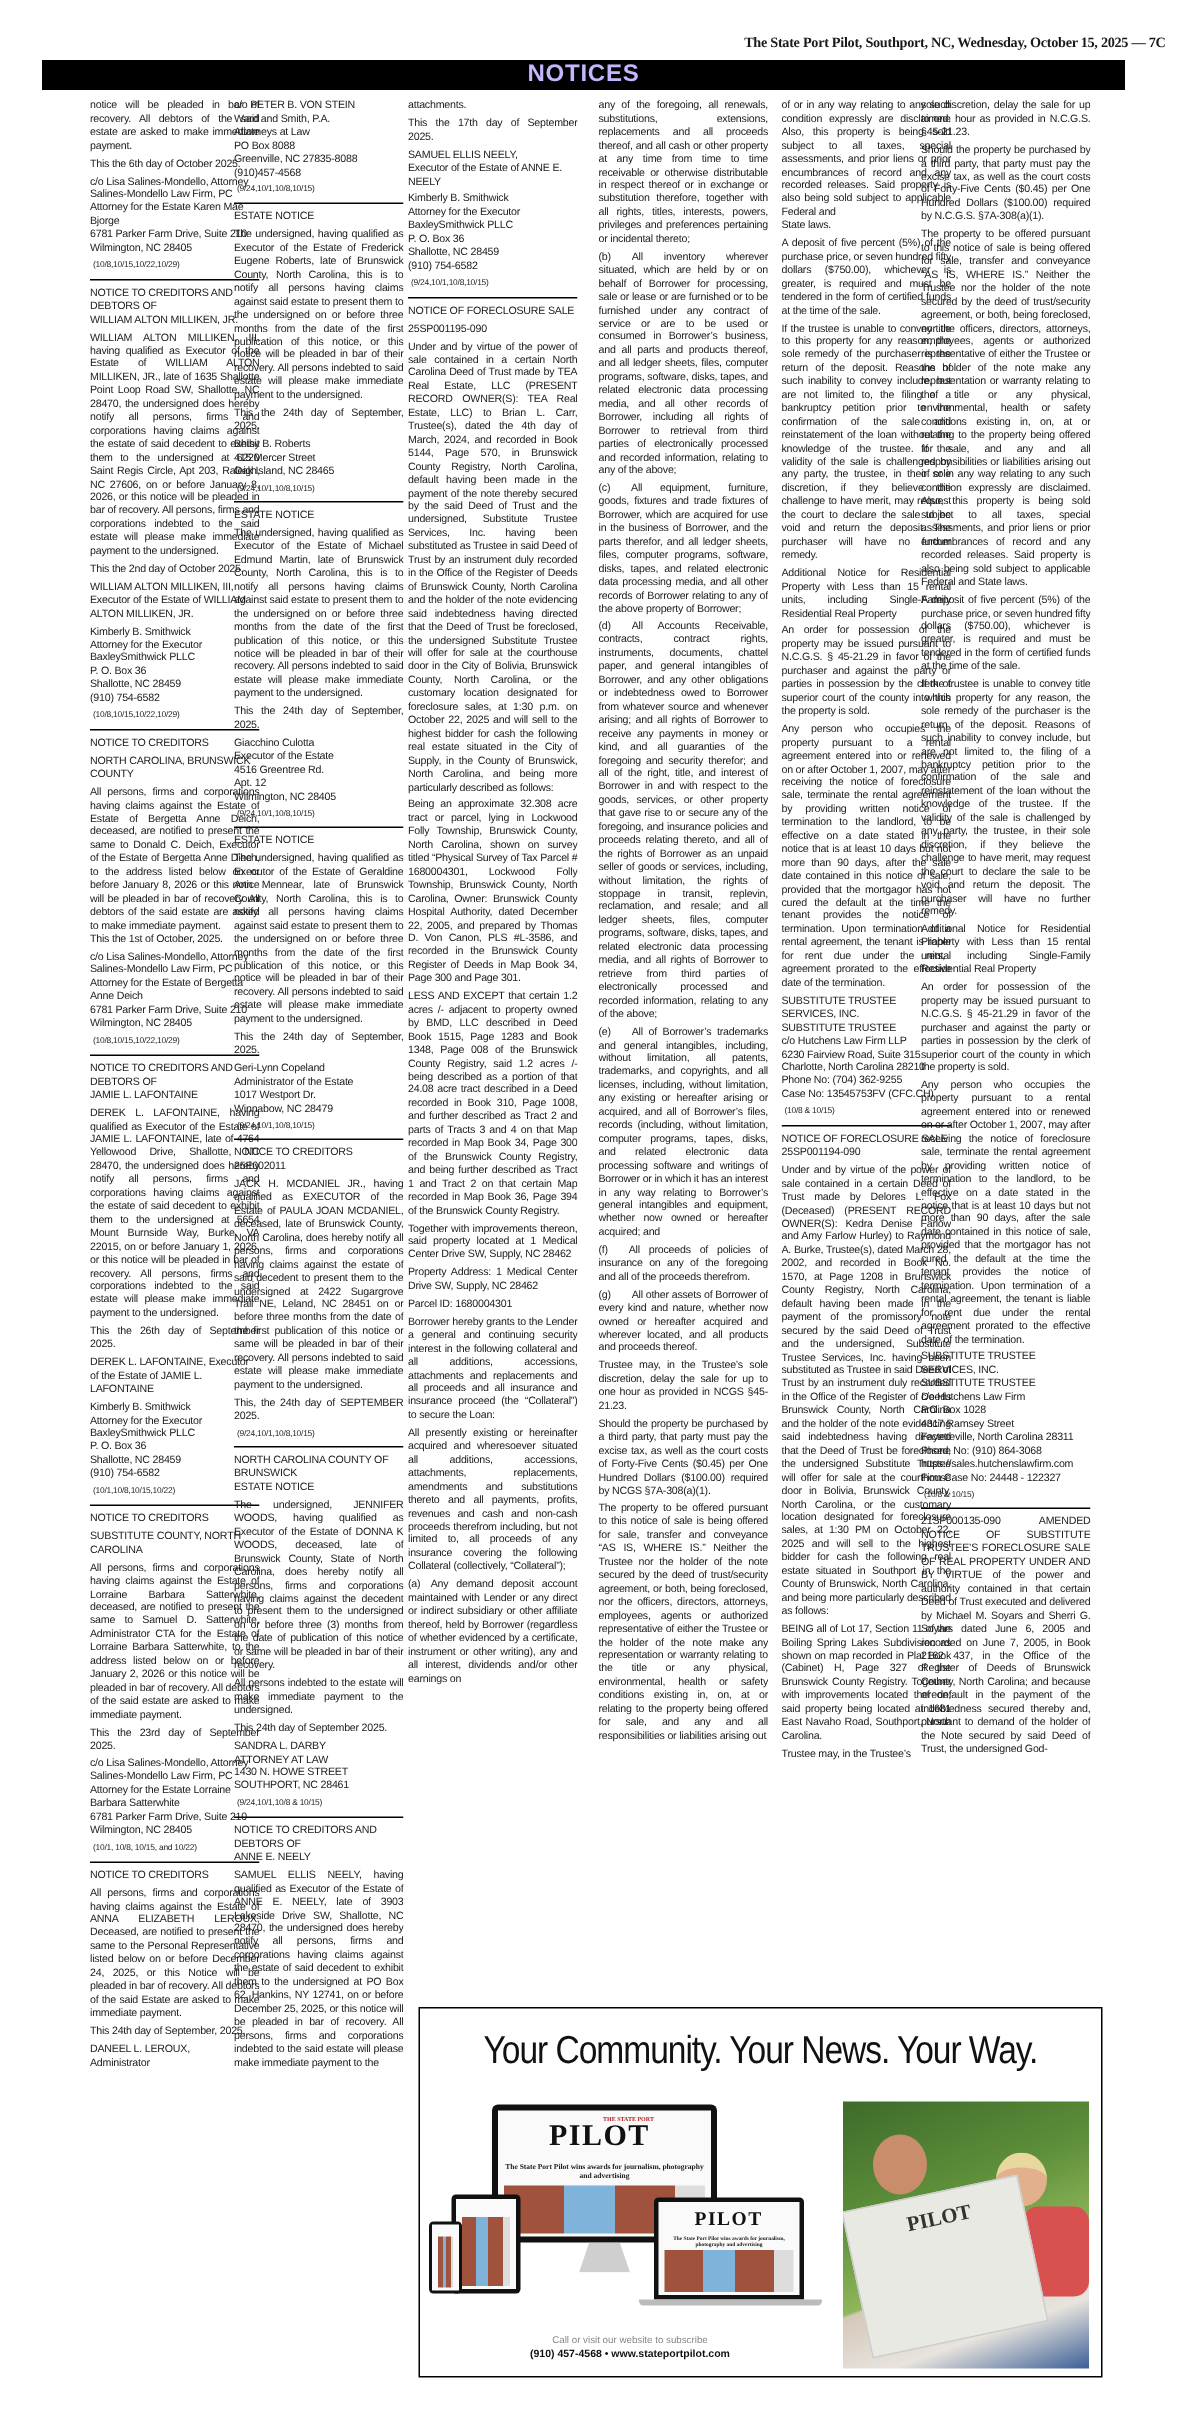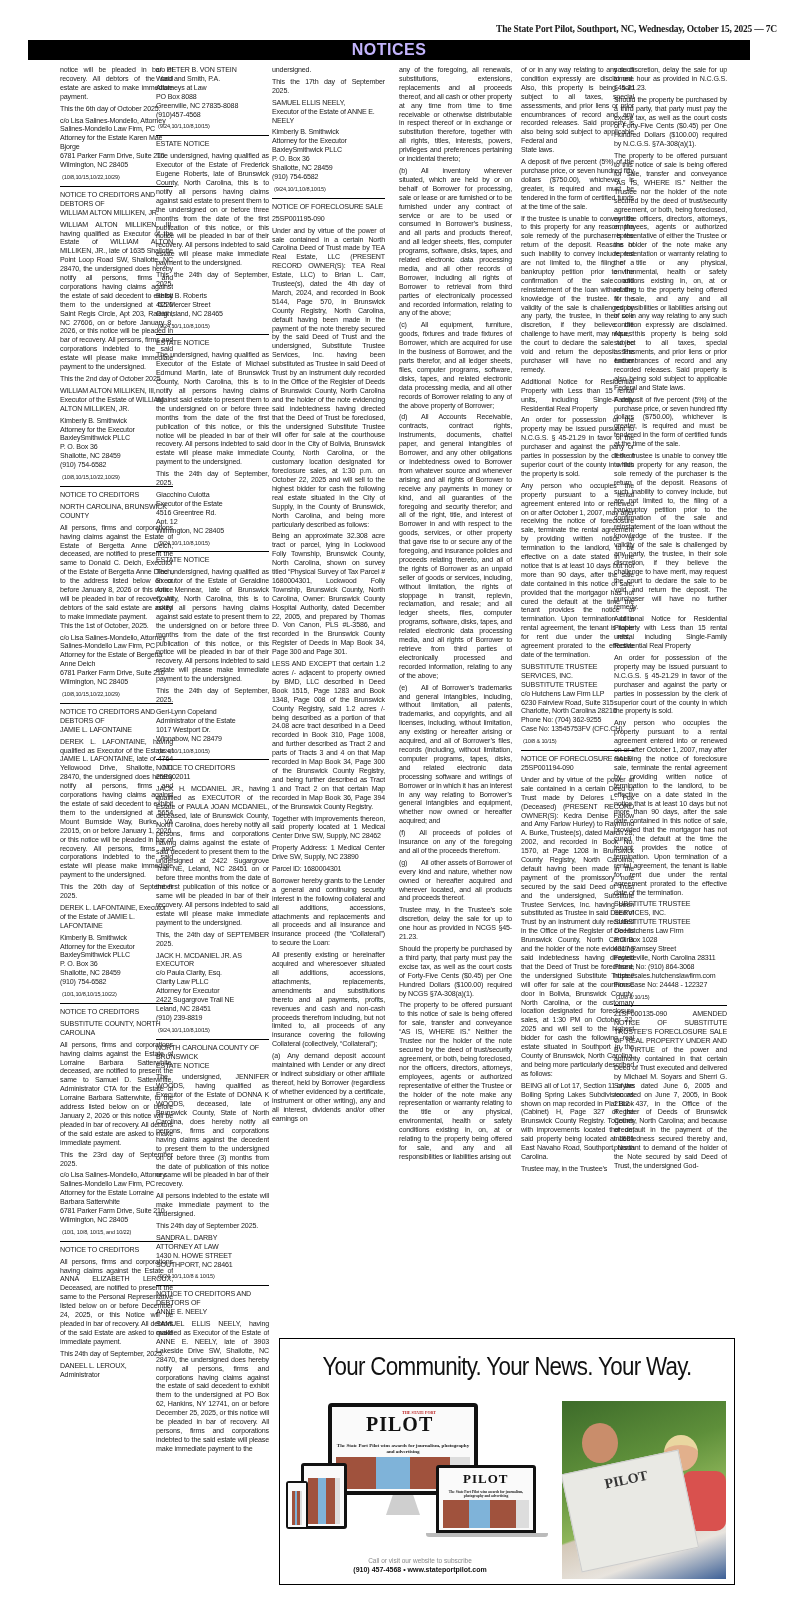--- a/index.html
+++ b/index.html
@@ -103,47 +103,46 @@
     <div class="rule"></div>
     <div class="hd">ESTATE NOTICE</div>
     <p class="p">The undersigned, having qualified as Executor of the Estate of Geraldine Ann Mennear, late of Brunswick County, North Carolina, this is to notify all persons having claims against said estate to present them to the undersigned on or before three months from the date of the first publication of this notice, or this notice will be pleaded in bar of their recovery. All persons indebted to said estate will please make immediate payment to the undersigned.</p>
     <p class="p">This the 24th day of September, 2025.</p>
     <div class="sig">Geri-Lynn Copeland<br>Administrator of the Estate<br>1017 Westport Dr.<br>Winnabow, NC 28479</div>
     <div class="dates">(9/24,10/1,10/8,10/15)</div>
     <div class="rule"></div>
     <div class="hd">NOTICE TO CREDITORS<br>25E002011</div>
     <p class="p">JACK H. MCDANIEL JR., having qualified as EXECUTOR of the Estate of PAULA JOAN MCDANIEL, deceased, late of Brunswick County, North Carolina, does hereby notify all persons, firms and corporations having claims against the estate of said decedent to present them to the undersigned at 2422 Sugargrove Trail NE, Leland, NC 28451 on or before three months from the date of the first publication of this notice or same will be pleaded in bar of their recovery. All persons indebted to said estate will please make immediate payment to the undersigned.</p>
     <p class="p">This, the 24th day of SEPTEMBER 2025.</p>
-    <div class="sig">JACK H. MCDANIEL JR. AS EXECUTOR<br>c/o Paula Clarity, Esq.<br>Clarity Law PLLC<br>Attorney for Executor<br>2422 Sugargrove Trail NE<br>Leland, NC 28451<br>(910) 239-8819</div>
     <div class="dates">(9/24,10/1,10/8,10/15)</div>
     <div class="rule"></div>
     <div class="hd">NORTH CAROLINA COUNTY OF BRUNSWICK<br>ESTATE NOTICE</div>
     <p class="p">The undersigned, JENNIFER WOODS, having qualified as Executor of the Estate of DONNA K WOODS, deceased, late of Brunswick County, State of North Carolina, does hereby notify all persons, firms and corporations having claims against the decedent to present them to the undersigned on or before three (3) months from the date of publication of this notice or same will be pleaded in bar of their recovery.</p>
     <p class="p">All persons indebted to the estate will make immediate payment to the undersigned.</p>
     <p class="p">This 24th day of September 2025.</p>
     <div class="sig">SANDRA L. DARBY<br>ATTORNEY AT LAW<br>1430 N. HOWE STREET<br>SOUTHPORT, NC 28461</div>
     <div class="dates">(9/24,10/1,10/8 &amp; 10/15)</div>
     <div class="rule"></div>
     <div class="hd">NOTICE TO CREDITORS AND DEBTORS OF<br>ANNE E. NEELY</div>
     <p class="p">SAMUEL ELLIS NEELY, having qualified as Executor of the Estate of ANNE E. NEELY, late of 3903 Lakeside Drive SW, Shallotte, NC 28470, the undersigned does hereby notify all persons, firms and corporations having claims against the estate of said decedent to exhibit them to the undersigned at PO Box 62, Hankins, NY 12741, on or before December 25, 2025, or this notice will be pleaded in bar of recovery. All persons, firms and corporations indebted to the said estate will please make immediate payment to the</p>
   </div>
 <div class="col" id="c3">
-    <p class="p">undersigned.</p>
+    <p class="p">attachments.</p>
     <p class="p">This the 17th day of September 2025.</p>
     <div class="sig">SAMUEL ELLIS NEELY,<br>Executor of the Estate of ANNE E. NEELY</div>
     <div class="sig">Kimberly B. Smithwick<br>Attorney for the Executor<br>BaxleySmithwick PLLC<br>P. O. Box 36<br>Shallotte, NC 28459<br>(910) 754-6582</div>
     <div class="dates">(9/24,10/1,10/8,10/15)</div>
     <div class="rule"></div>
     <div class="hd">NOTICE OF FORECLOSURE SALE</div>
     <div class="hd">25SP001195-090</div>
     <p class="p">Under and by virtue of the power of sale contained in a certain North Carolina Deed of Trust made by TEA Real Estate, LLC (PRESENT RECORD OWNER(S): TEA Real Estate, LLC) to Brian L. Carr, Trustee(s), dated the 4th day of March, 2024, and recorded in Book 5144, Page 570, in Brunswick County Registry, North Carolina, default having been made in the payment of the note thereby secured by the said Deed of Trust and the undersigned, Substitute Trustee Services, Inc. having been substituted as Trustee in said Deed of Trust by an instrument duly recorded in the Office of the Register of Deeds of Brunswick County, North Carolina and the holder of the note evidencing said indebtedness having directed that the Deed of Trust be foreclosed, the undersigned Substitute Trustee will offer for sale at the courthouse door in the City of Bolivia, Brunswick County, North Carolina, or the customary location designated for foreclosure sales, at 1:30 p.m. on October 22, 2025 and will sell to the highest bidder for cash the following real estate situated in the City of Supply, in the County of Brunswick, North Carolina, and being more particularly described as follows:</p>
     <p class="p">Being an approximate 32.308 acre tract or parcel, lying in Lockwood Folly Township, Brunswick County, North Carolina, shown on survey titled “Physical Survey of Tax Parcel # 1680004301, Lockwood Folly Township, Brunswick County, North Carolina, Owner: Brunswick County Hospital Authority, dated December 22, 2005, and prepared by Thomas D. Von Canon, PLS #L-3586, and recorded in the Brunswick County Register of Deeds in Map Book 34, Page 300 and Page 301.</p>
     <p class="p">LESS AND EXCEPT that certain 1.2 acres /- adjacent to property owned by BMD, LLC described in Deed Book 1515, Page 1283 and Book 1348, Page 008 of the Brunswick County Registry, said 1.2 acres /- being described as a portion of that 24.08 acre tract described in a Deed recorded in Book 310, Page 1008, and further described as Tract 2 and parts of Tracts 3 and 4 on that Map recorded in Map Book 34, Page 300 of the Brunswick County Registry, and being further described as Tract 1 and Tract 2 on that certain Map recorded in Map Book 36, Page 394 of the Brunswick County Registry.</p>
     <p class="p">Together with improvements thereon, said property located at 1 Medical Center Drive SW, Supply, NC 28462</p>
-    <p class="p">Property Address: 1 Medical Center Drive SW, Supply, NC 23890</p>
+    <p class="p">Property Address: 1 Medical Center Drive SW, Supply, NC 28462</p>
     <p class="p">Parcel ID: 1680004301</p>
     <p class="p">Borrower hereby grants to the Lender a general and continuing security interest in the following collateral and all additions, accessions, attachments and replacements and all proceeds and all insurance and insurance proceed (the “Collateral”) to secure the Loan:</p>
     <p class="p">All presently existing or hereinafter acquired and wheresoever situated all additions, accessions, attachments, replacements, amendments and substitutions thereto and all payments, profits, revenues and cash and non-cash proceeds therefrom including, but not limited to, all proceeds of any insurance covering the following Collateral (collectively, “Collateral”);</p>
     <p class="p">(a) Any demand deposit account maintained with Lender or any direct or indirect subsidiary or other affiliate thereof, held by Borrower (regardless of whether evidenced by a certificate, instrument or other writing), any and all interest, dividends and/or other earnings on</p>
   </div>
 <div class="col" id="c4">
     <p class="p">any of the foregoing, all renewals, substitutions, extensions, replacements and all proceeds thereof, and all cash or other property at any time from time to time receivable or otherwise distributable in respect thereof or in exchange or substitution therefore, together with all rights, titles, interests, powers, privileges and preferences pertaining or incidental thereto;</p>
     <p class="p">(b)  All inventory wherever situated, which are held by or on behalf of Borrower for processing, sale or lease or are furnished or to be furnished under any contract of service or are to be used or consumed in Borrower’s business, and all parts and products thereof, and all ledger sheets, files, computer programs, software, disks, tapes, and related electronic data processing media, and all other records of Borrower, including all rights of Borrower to retrieval from third parties of electronically processed and recorded information, relating to any of the above;</p>
     <p class="p">(c)  All equipment, furniture, goods, fixtures and trade fixtures of Borrower, which are acquired for use in the business of Borrower, and the parts therefor, and all ledger sheets, files, computer programs, software, disks, tapes, and related electronic data processing media, and all other records of Borrower relating to any of the above property of Borrower;</p>
     <p class="p">(d)  All Accounts Receivable, contracts, contract rights, instruments, documents, chattel paper, and general intangibles of Borrower, and any other obligations or indebtedness owed to Borrower from whatever source and whenever arising; and all rights of Borrower to receive any payments in money or kind, and all guaranties of the foregoing and security therefor; and all of the right, title, and interest of Borrower in and with respect to the goods, services, or other property that gave rise to or secure any of the foregoing, and insurance policies and proceeds relating thereto, and all of the rights of Borrower as an unpaid seller of goods or services, including, without limitation, the rights of stoppage in transit, replevin, reclamation, and resale; and all ledger sheets, files, computer programs, software, disks, tapes, and related electronic data processing media, and all rights of Borrower to retrieve from third parties of electronically processed and recorded information, relating to any of the above;</p>

